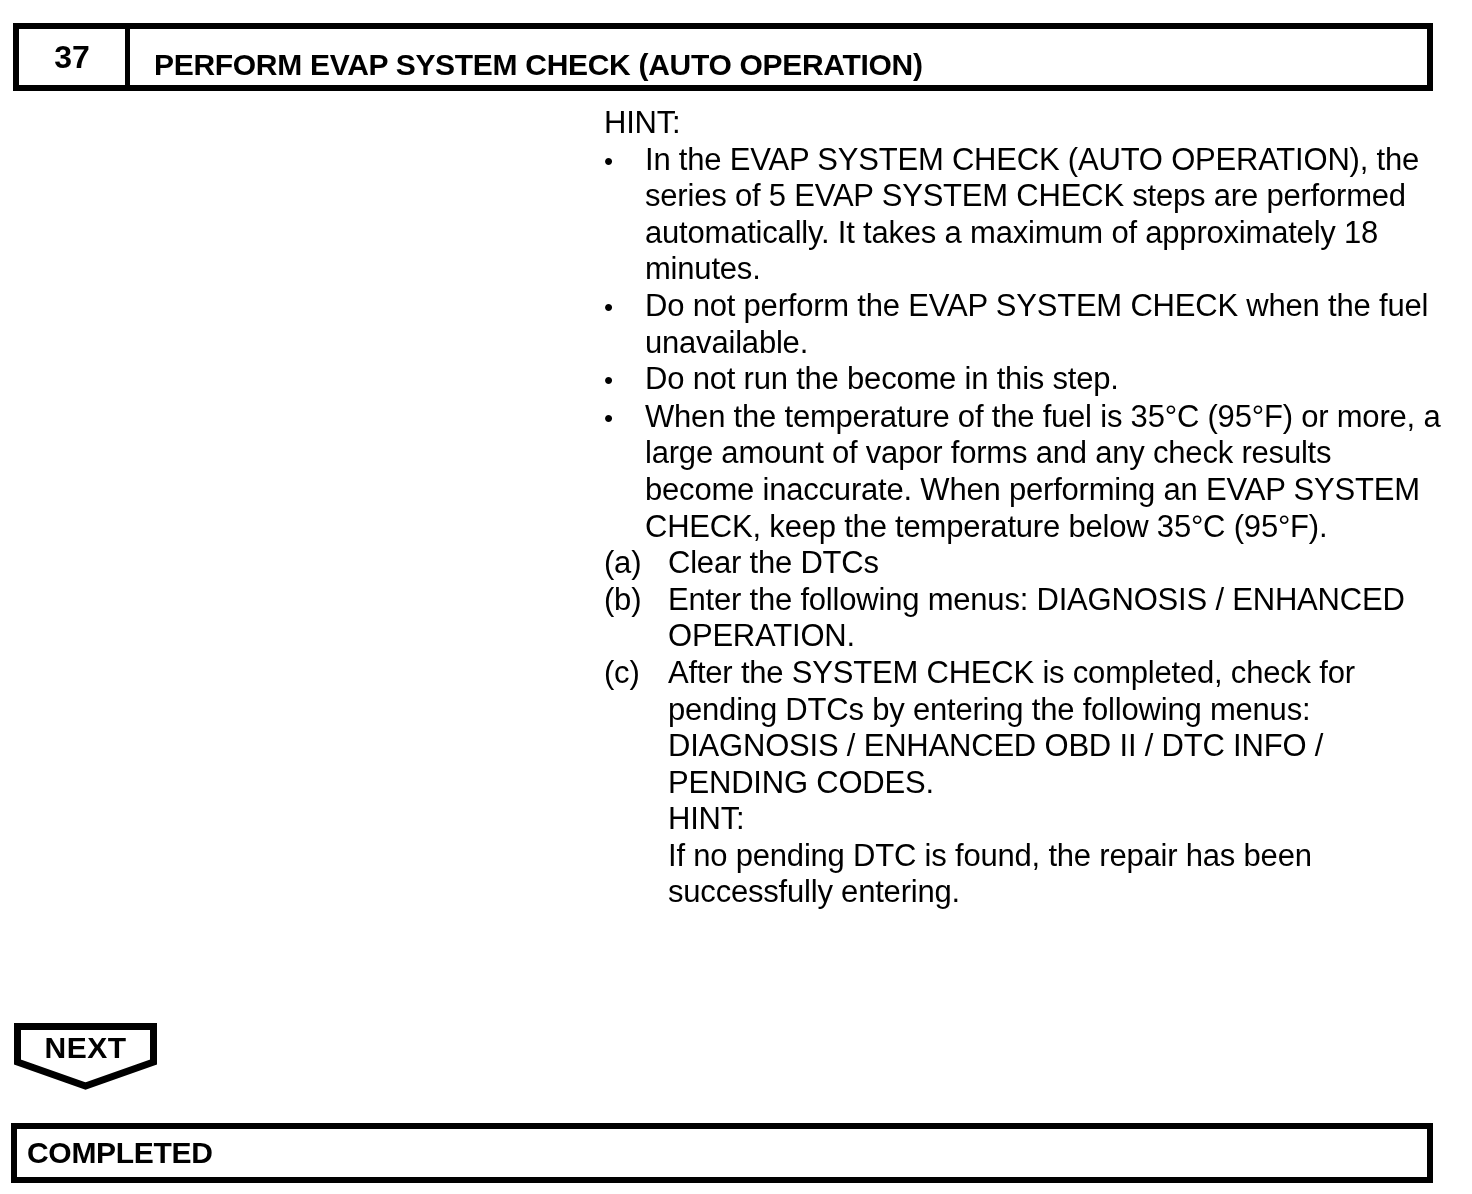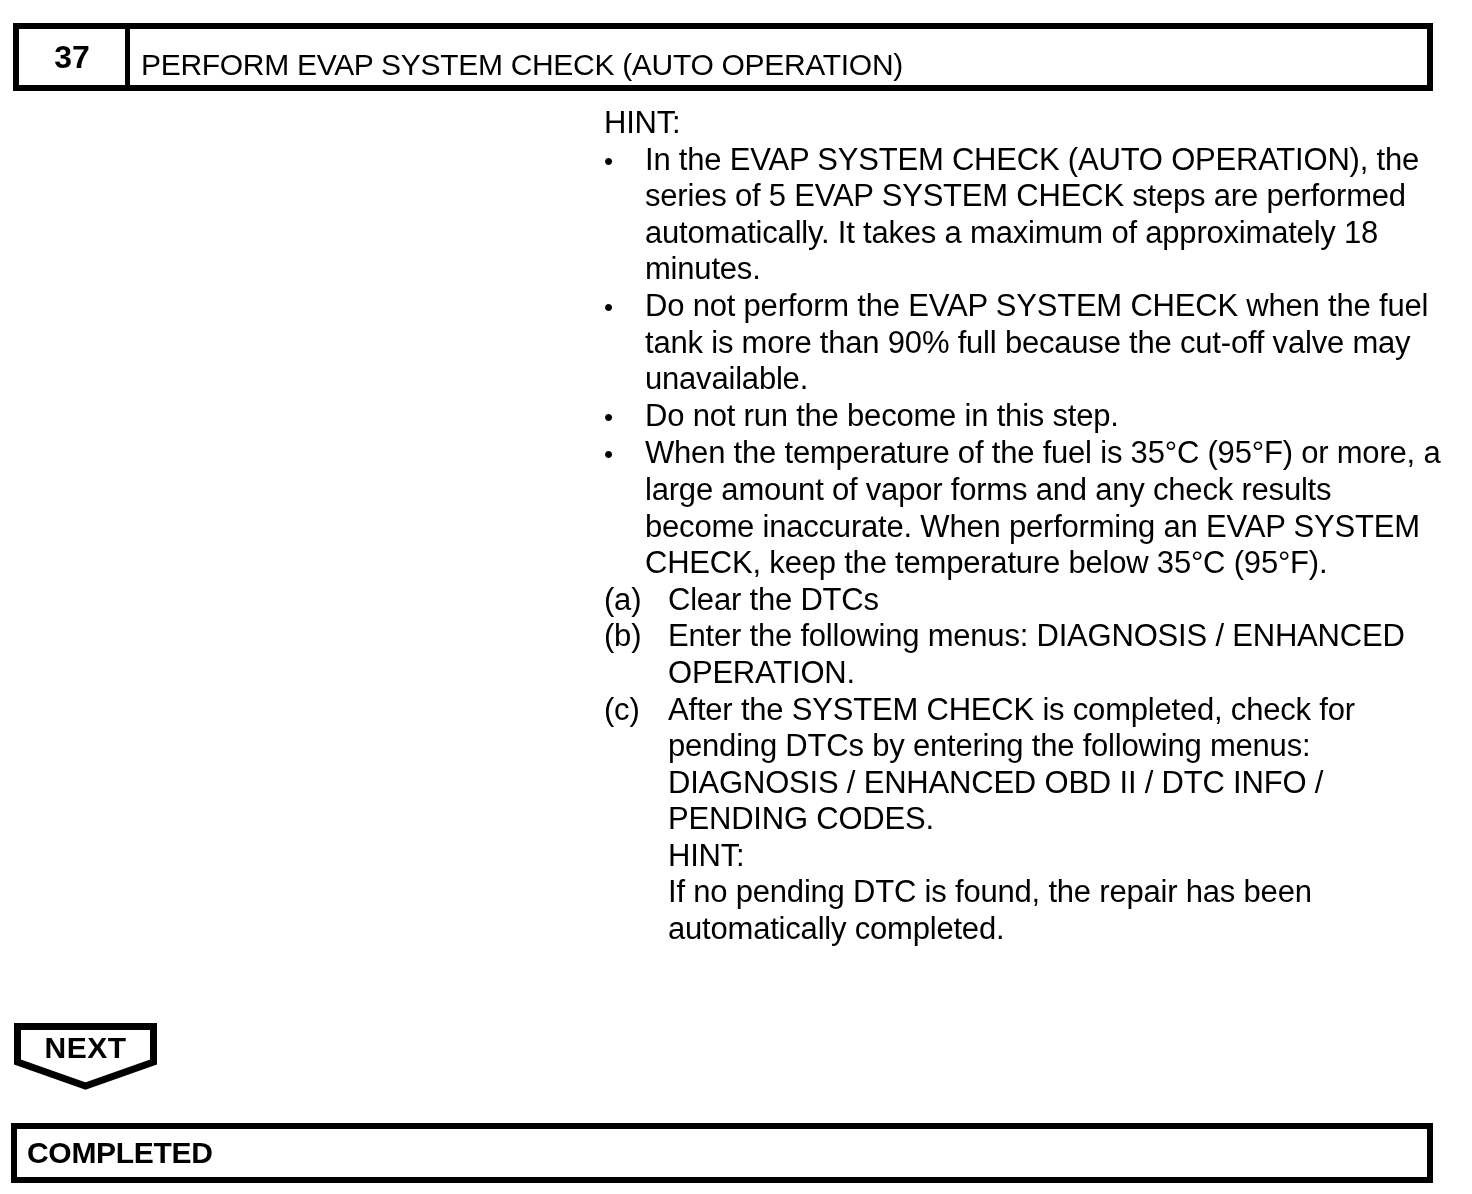--- a/index.html
+++ b/index.html
@@ -15,22 +15,22 @@
     position:absolute;left:13px;top:23px;width:1420px;height:68px;
     box-sizing:border-box;border:6px solid #000;background:#fff;
     display:flex;align-items:stretch;
   }
   .step-number{
     flex:none;width:106px;border-right:5px solid #000;
     display:flex;align-items:center;justify-content:center;
     font-weight:bold;font-size:32px;
   }
   .step-title{
-    flex:1;display:flex;align-items:center;padding-left:11px;
-    font-weight:normal;font-size:30px;white-space:nowrap;letter-spacing:-0.3px;margin-top:16px;
+    flex:1;display:flex;align-items:center;padding-left:24px;
+    font-weight:bold;font-size:30px;white-space:nowrap;letter-spacing:-0.3px;margin-top:16px;
   }
 
   
   .content{
     position:absolute;left:604px;top:105px;width:860px;
     font-size:31px;line-height:36.6px;letter-spacing:-0.2px;
   }
   .block{display:flex;align-items:flex-start;}
   .marker{flex:none;width:0;white-space:nowrap;}
   .b-bullet  > .marker{width:41px;}
@@ -81,21 +81,20 @@
         <div class="line">In the EVAP SYSTEM CHECK (AUTO OPERATION), the</div>
         <div class="line">series of 5 EVAP SYSTEM CHECK steps are performed</div>
         <div class="line">automatically. It takes a maximum of approximately 18</div>
         <div class="line">minutes.</div>
       </div>
     </div>
     <div class="block b-bullet">
       <span class="marker">•</span>
       <div class="lines">
         <div class="line">Do not perform the EVAP SYSTEM CHECK when the fuel</div>
-        <div class="line">tank is more than 90% full because the cut-off valve may</div>
         <div class="line">unavailable.</div>
       </div>
     </div>
     <div class="block b-bullet">
       <span class="marker">•</span>
       <div class="lines">
         <div class="line">Do not run the become in this step.</div>
       </div>
     </div>
     <div class="block b-bullet">
@@ -127,21 +126,21 @@
         <div class="line">pending DTCs by entering the following menus:</div>
         <div class="line">DIAGNOSIS / ENHANCED OBD II / DTC INFO /</div>
         <div class="line">PENDING CODES.</div>
       </div>
     </div>
     <div class="block b-plain">
       <span class="marker"></span>
       <div class="lines">
         <div class="line">HINT:</div>
         <div class="line">If no pending DTC is found, the repair has been</div>
-        <div class="line">automatically completed.</div>
+        <div class="line">successfully entering.</div>
       </div>
     </div>
   </div>
 
 <div class="next-button">
   <svg width="143" height="67" viewBox="0 0 143 67">
     <polygon points="3.5,3.5 139.5,3.5 139.5,39 71.5,63 3.5,39" fill="#ffffff" stroke="#000000" stroke-width="7" stroke-linejoin="miter"></polygon>
   </svg>
   <span class="next-label">NEXT</span>
 </div>

